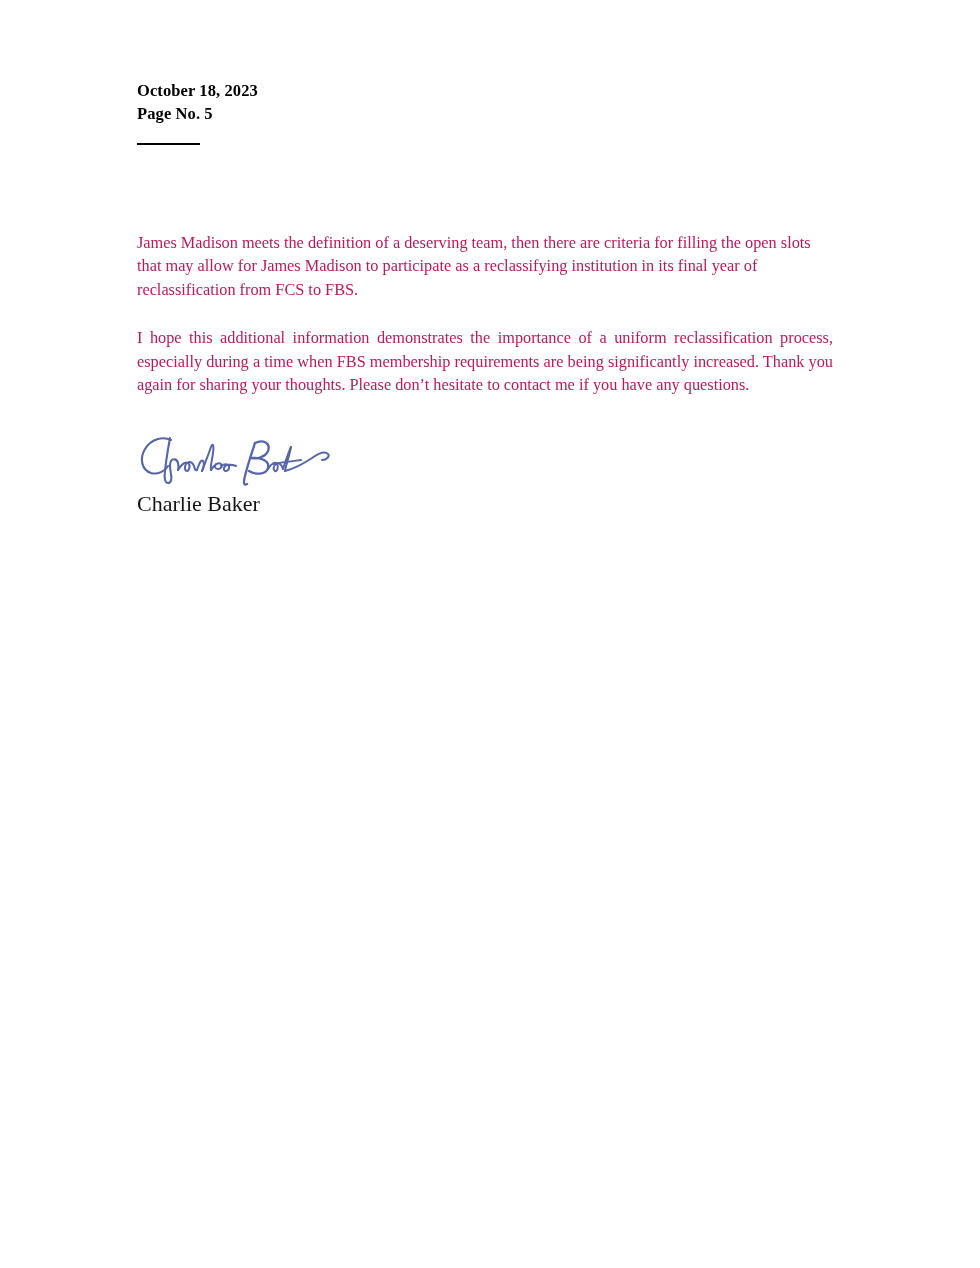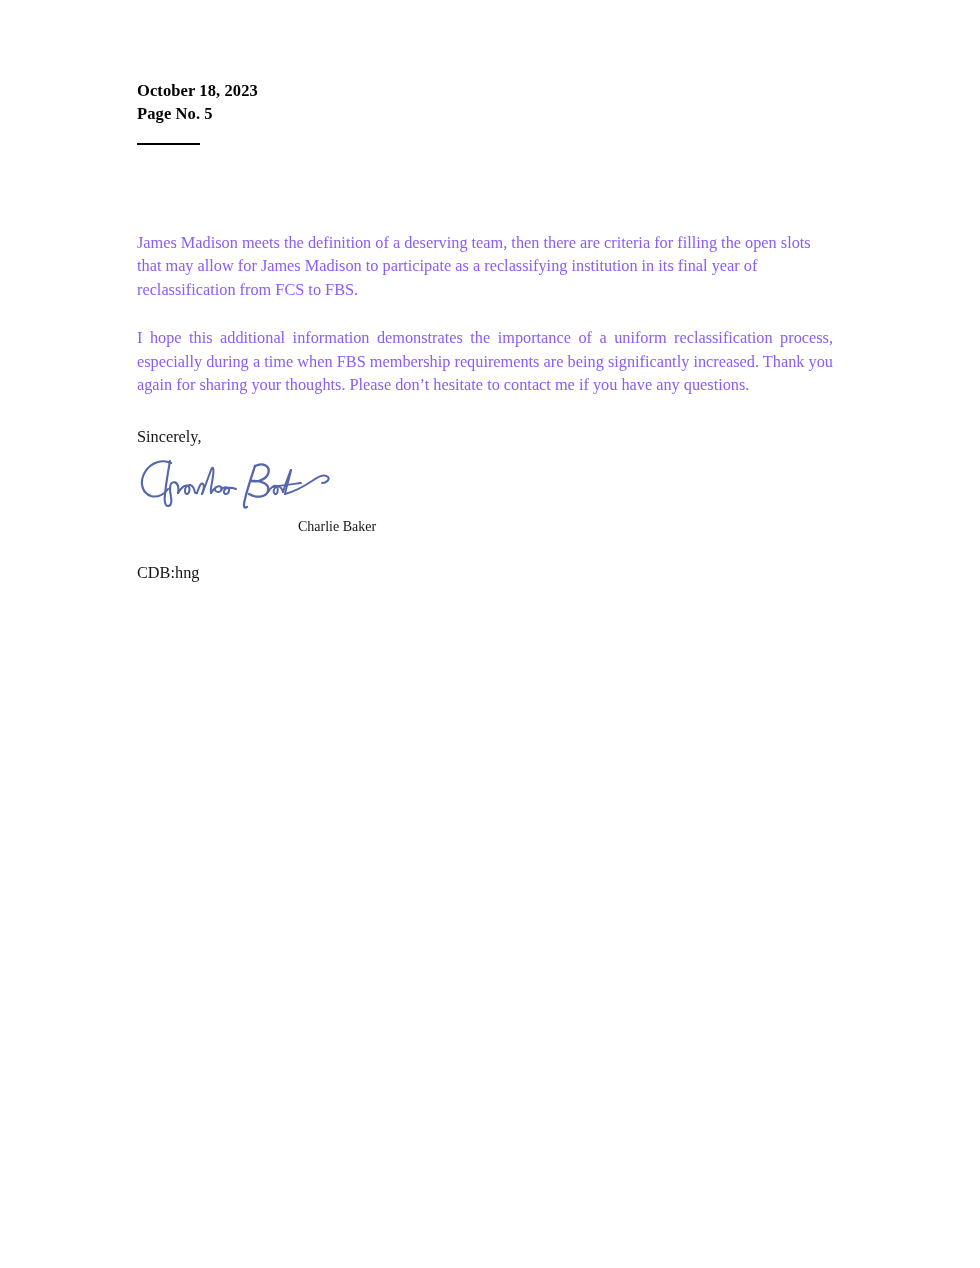--- a/index.html
+++ b/index.html
@@ -57,21 +57,21 @@
     position: absolute;
     left: 0;
     top: 231px;
     width: 696px;
   }
 
   p.para {
     margin: 0 0 25px 0;
     font-size: 16.3px;
     line-height: 23.4px;
-    color: #8b5cf6;
+    color: #be185d;
     text-align: justify;
     text-justify: inter-word;
   }
 
   p.para:last-child {
     margin-bottom: 10px;
   }
 
   
   p.para.flush {
@@ -110,25 +110,24 @@
     fill: none;
     stroke-linecap: round;
     stroke-linejoin: round;
   }
 
   .name-block {
     margin-top: 2px;
   }
 
   .name-line {
-    font-size: 14px;
+    font-size: 22px;
     line-height: 22.6px;
     color: #151515;
     white-space: nowrap;
-    text-align: center;
   }
 
   .reference {
     margin-top: 22px;
     font-size: 16.3px;
     line-height: 23.4px;
     color: #151515;
     white-space: nowrap;
   }
 </style>
@@ -145,21 +144,20 @@
       <div class="header-rule"></div>
     </div>
 
     <div class="body-block">
       <p class="para flush">James Madison meets the definition of a deserving team, then there are criteria for filling the open slots that may allow for James Madison to participate as a reclassifying institution in its final year of reclassification from FCS to FBS.</p>
       <p class="para">I hope this additional information demonstrates the importance of a uniform reclassification process, especially during a time when FBS membership requirements are being significantly increased. Thank you again for sharing your thoughts. Please don’t hesitate to contact me if you have any questions.</p>
     </div>
 
     <div class="closing">
 
-      <div class="closing-line">Sincerely,</div>
 
       <div class="signature-wrap">
         <svg viewBox="0 0 200 54" xmlns="http://www.w3.org/2000/svg" aria-hidden="true">
 
           <path class="sig-stroke" stroke="#5566aa" stroke-width="2.1" d="M34 7 C26 3, 14 6, 8 16 C2 26, 5 37, 14 40 C21 42, 28 38, 31 33"></path>
 
           <path class="sig-stroke" stroke="#5566aa" stroke-width="2.1" d="M33 5 C31 16, 29 28, 28 38 C27 45, 28 50, 31 50 C34 50, 35 46, 34 41 C33 35, 32 31, 34 28 C36 25, 40 26, 41 30 C42 34, 41 37, 41 37"></path>
 
           <path class="sig-stroke" stroke="#5566aa" stroke-width="2" d="M41 37 C44 32, 48 28, 51 30 C54 32, 52 38, 50 38 C48 38, 47 34, 49 31 C51 28, 55 28, 57 33 C58 36, 58 38, 60 37"></path>
           <path class="sig-stroke" stroke="#5566aa" stroke-width="2" d="M60 37 C62 31, 64 26, 66 28 C68 30, 66 36, 65 38"></path>
@@ -179,18 +177,17 @@
           <path class="sig-stroke" stroke="#5566aa" stroke-width="1.9" d="M136 31 C146 29, 156 28, 164 27"></path>
 
           <path class="sig-stroke" stroke="#5566aa" stroke-width="2" d="M148 38 C156 36, 166 31, 175 25 C182 20, 188 18, 191 21 C193 23, 190 27, 185 27"></path>
         </svg>
       </div>
 
       <div class="name-block">
         <div class="name-line">Charlie Baker</div>
       </div>
 
-      <div class="reference">CDB:hng</div>
 
     </div>
 
   </div>
 </div>
 
 </body></html>

